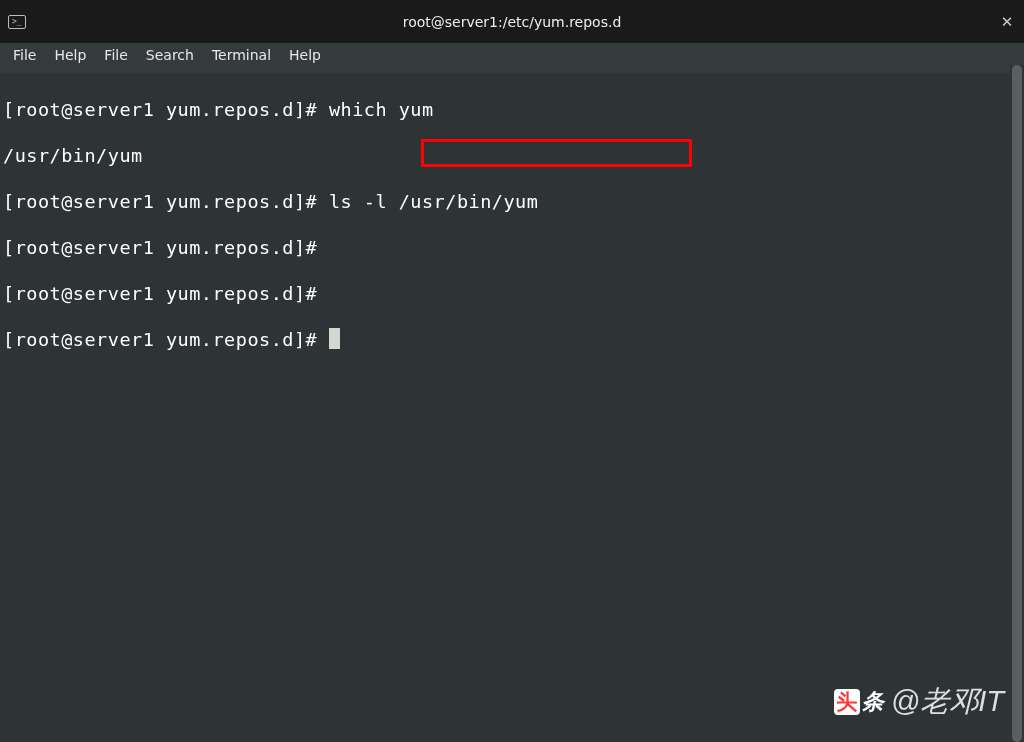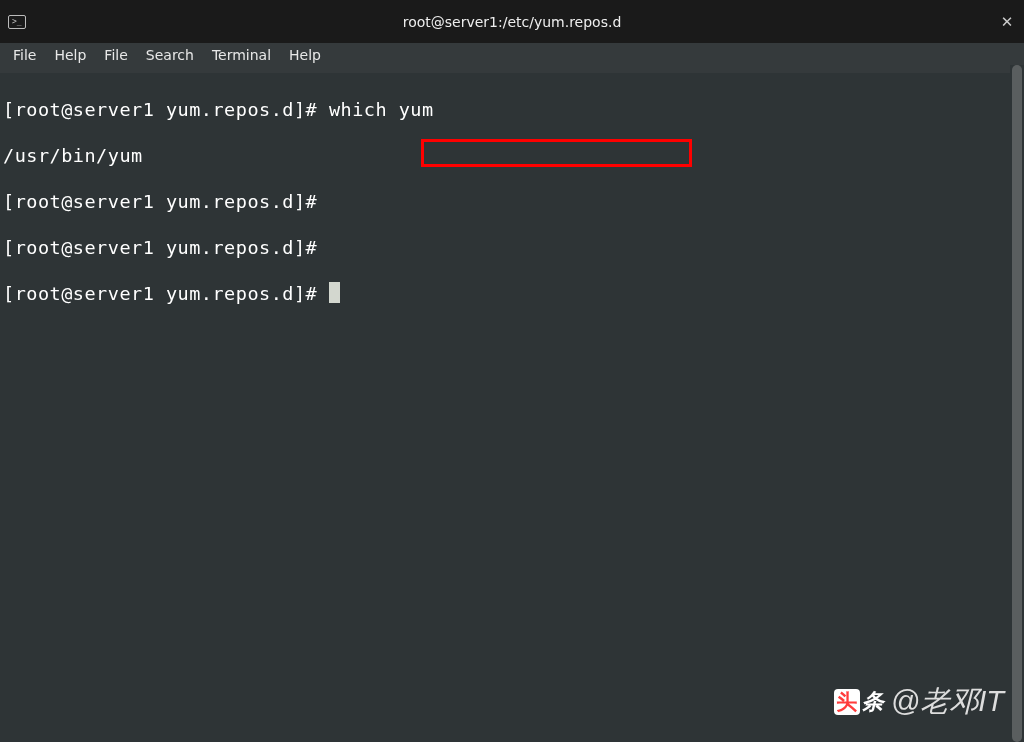--- a/index.html
+++ b/index.html
@@ -177,20 +177,21 @@
   <div class="menuitem">Help</div>
   <div class="menuitem">File</div>
   <div class="menuitem">Search</div>
   <div class="menuitem">Terminal</div>
   <div class="menuitem">Help</div>
 </div>
 
 <div class="terminal-body">
 <span class="line"><span>[root@server1 yum.repos.d]# </span><span>which yum</span></span>
 <span class="line">/usr/bin/yum</span>
+<span class="line"><span>[root@server1 yum.repos.d]# </span><span>ls -l /usr/bin/yum</span></span>
 <span class="line"><span>[root@server1 yum.repos.d]# </span></span>
 <span class="line"><span>[root@server1 yum.repos.d]# </span></span>
 <span class="line"><span>[root@server1 yum.repos.d]# </span><span class="cursor"></span></span>
   <div class="highlight-box" style="left:421px; top:66px; width:271px; height:28px;"></div>
 </div>
 
 <div class="scrollbar">
   <div class="scrollbar-thumb"></div>
 </div>
 

